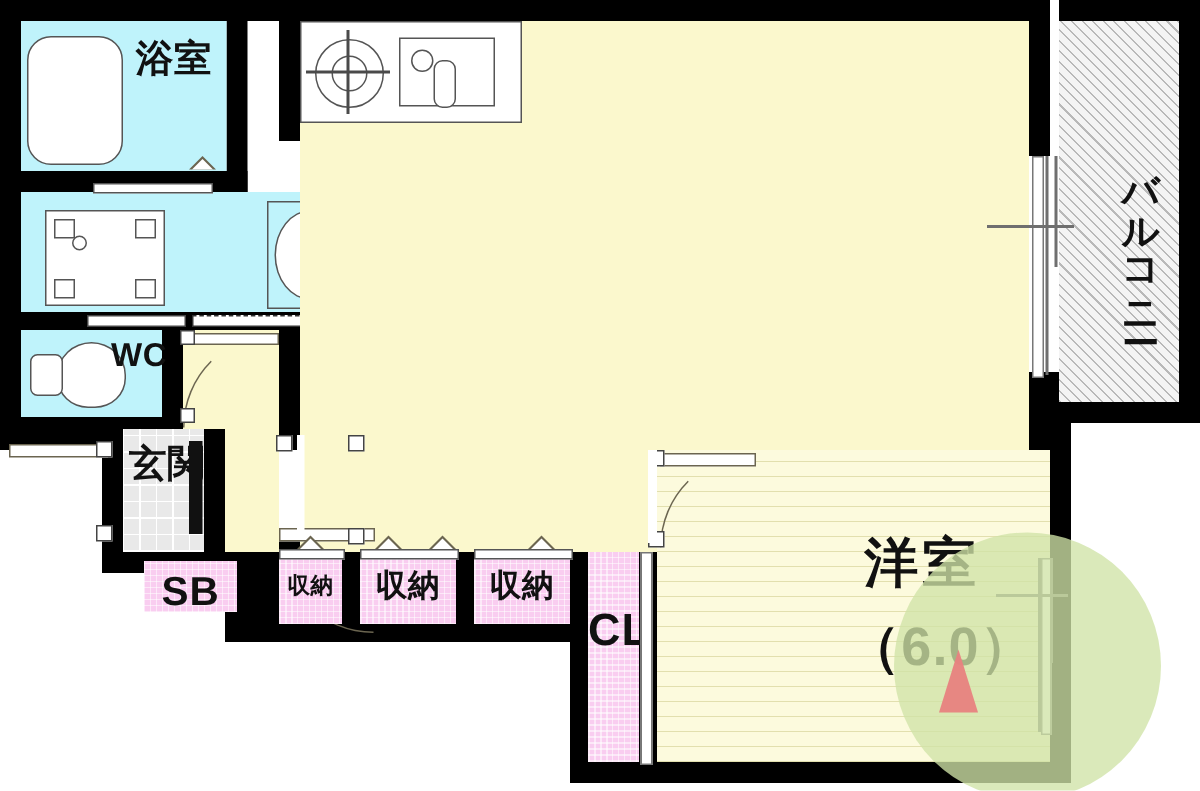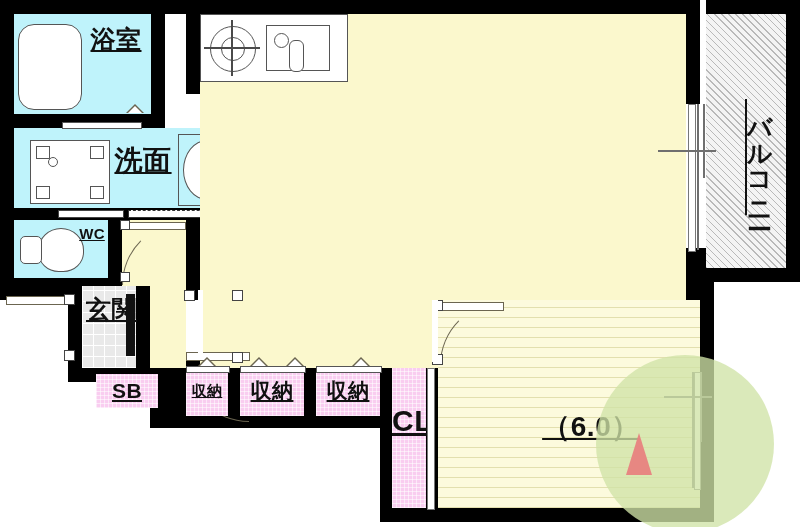--- a/index.html
+++ b/index.html
@@ -4,21 +4,21 @@
 <style>
   html,body{margin:0;padding:0;background:#ffffff;}
   body{width:800px;height:527px;overflow:hidden;
        font-family:"Liberation Sans","DejaVu Sans",sans-serif;}
   #plan{position:relative;width:800px;height:527px;background:#ffffff;}
 
   
   .rm{position:absolute;box-sizing:border-box;}
   .wall{position:absolute;background:#000000;}
   .lbl{position:absolute;color:#111;font-weight:700;text-align:center;
-       line-height:1.05;letter-spacing:.02em;white-space:pre;text-decoration:underline;}
+       line-height:1.05;letter-spacing:.02em;white-space:pre;}
   .thinline{position:absolute;background:#4a4a4a;}
 
   
   .f-ldk{background:#fbf8cd;}
   .f-wet{background:#bff3fb;}
 
   
   .hatch-pink{
     background-color:#f9cdf0;
     background-image:
@@ -138,31 +138,30 @@
   <div class="lbl" style="left:86px;top:26px;width:60px;font-size:25px;">浴室</div>
   <div class="tri tri-up" style="left:126px;top:104px;"></div>
 
   <div class="rm f-wet" style="left:14px;top:128px;width:220px;height:80px;"></div>
   <div class="rect" style="left:30px;top:140px;width:78px;height:62px;"></div>
   <div class="rect" style="left:36px;top:146px;width:12px;height:11px;"></div>
   <div class="rect" style="left:90px;top:146px;width:12px;height:11px;"></div>
   <div class="rect" style="left:36px;top:186px;width:12px;height:11px;"></div>
   <div class="rect" style="left:90px;top:186px;width:12px;height:11px;"></div>
   <div class="circ" style="left:48px;top:157px;width:8px;height:8px;"></div>
-  <div class="lbl" style="left:100px;top:146px;width:86px;font-size:28px;">洗面</div>
   <div class="rect" style="left:178px;top:134px;width:56px;height:70px;background:#bff3fb;border-color:#555;"></div>
   <div class="circ" style="left:183px;top:140px;width:46px;height:58px;"></div>
   <div class="rect" style="left:205px;top:158px;width:7px;height:22px;border-radius:3px;"></div>
 
   <div class="thinline" style="left:62px;top:122px;width:78px;height:5px;background:#ffffff;border:1.4px solid #555;"></div>
 
   <div class="rm f-wet" style="left:14px;top:220px;width:94px;height:58px;"></div>
   <div class="bowl" style="left:38px;top:228px;width:44px;height:42px;"></div>
   <div class="tank" style="left:20px;top:236px;width:20px;height:26px;border-radius:5px;"></div>
-  <div class="lbl" style="left:74px;top:226px;width:36px;font-size:15px;line-height:1.0;">WC</div>
+  <div class="lbl" style="left:74px;top:226px;width:36px;font-size:22px;line-height:1.0;">WC</div>
 
   <div style="position:absolute;left:128px;top:210px;width:104px;height:6px;background:#ffffff;border:1.5px solid #333;border-top-style:dashed;"></div>
   <div style="position:absolute;left:58px;top:210px;width:64px;height:6px;background:#ffffff;border:1.4px solid #444;"></div>
 
   <div class="rm f-ldk" style="left:122px;top:220px;width:64px;height:66px;"></div>
   <div class="rm f-ldk" style="left:150px;top:286px;width:36px;height:82px;"></div>
 
   <div class="leaf" style="left:122px;top:222px;width:62px;height:6px;"></div>
   <div class="arc" style="left:122px;top:222px;width:124px;height:124px;
        border-color:transparent transparent transparent #6b6550;
@@ -176,21 +175,21 @@
 
   <div class="leaf" style="left:6px;top:296px;width:64px;height:7px;"></div>
   <div class="arc" style="left:-58px;top:296px;width:128px;height:128px;
        border-color:transparent transparent transparent #555;
        clip-path:polygon(0 0,100% 0,100% 50%,0 50%);
        border-width:1.6px;"></div>
   <div class="thinline" style="left:64px;top:294px;width:9px;height:9px;background:#fff;border:1.4px solid #444;"></div>
   <div class="thinline" style="left:64px;top:350px;width:9px;height:9px;background:#fff;border:1.4px solid #444;"></div>
 
   <div class="rm hatch-pink" style="left:96px;top:374px;width:62px;height:34px;"></div>
-  <div class="lbl" style="left:96px;top:380px;width:62px;font-size:21px;">SB</div>
+  <div class="lbl" style="left:96px;top:380px;width:62px;font-size:27px;">SB</div>
 
   <div class="rm f-ldk" style="left:200px;top:14px;width:486px;height:354px;"></div>
 
 
   <div class="rect" style="left:200px;top:14px;width:146px;height:66px;"></div>
   <div class="circ" style="left:210px;top:26px;width:44px;height:44px;"></div>
   <div class="circ" style="left:221px;top:37px;width:22px;height:22px;"></div>
   <div class="thinline" style="left:231px;top:20px;width:2px;height:56px;"></div>
   <div class="thinline" style="left:204px;top:47px;width:56px;height:2px;"></div>
   <div class="rect" style="left:266px;top:25px;width:62px;height:44px;"></div>
@@ -221,21 +220,22 @@
   <div class="tri tri-up" style="left:286px;top:357px;"></div>
   <div class="tri tri-up" style="left:352px;top:357px;"></div>
 
   <div class="rm hatch-pink" style="left:392px;top:368px;width:34px;height:140px;"></div>
   <div class="lbl" style="left:392px;top:404px;width:34px;font-size:30px;line-height:1.1;">CL</div>
   <div class="thinline" style="left:427px;top:368px;width:6px;height:140px;background:#ffffff;border:1.3px solid #777;"></div>
   <div class="tri tri-r" style="left:444px;top:380px;"></div>
   <div class="tri tri-r" style="left:444px;top:484px;"></div>
 
   <div class="rm lines" style="left:438px;top:300px;width:262px;height:208px;"></div>
-  <div class="lbl" style="left:496px;top:412px;width:190px;font-size:28px;">（6.0）</div>
+  <div class="lbl" style="left:530px;top:356px;width:170px;font-size:36px;letter-spacing:.08em;">洋室</div>
+  <div class="lbl" style="left:532px;top:412px;width:190px;font-size:36px;">（6.0）</div>
 
   <div class="leaf" style="left:440px;top:302px;width:62px;height:7px;"></div>
   <div class="arc" style="left:440px;top:302px;width:124px;height:124px;
        border-color:transparent transparent transparent #6b6550;
        clip-path:polygon(0 0,50% 0,50% 50%,0 50%);"></div>
   <div class="thinline" style="left:432px;top:300px;width:9px;height:9px;background:#fff;border:1.4px solid #444;"></div>
   <div class="thinline" style="left:432px;top:354px;width:9px;height:9px;background:#fff;border:1.4px solid #444;"></div>
   <div class="thinline" style="left:432px;top:300px;width:6px;height:62px;background:#ffffff;"></div>
 
   <div class="thinline" style="left:694px;top:372px;width:5px;height:116px;background:#ffffff;border:1.2px solid #777;"></div>

